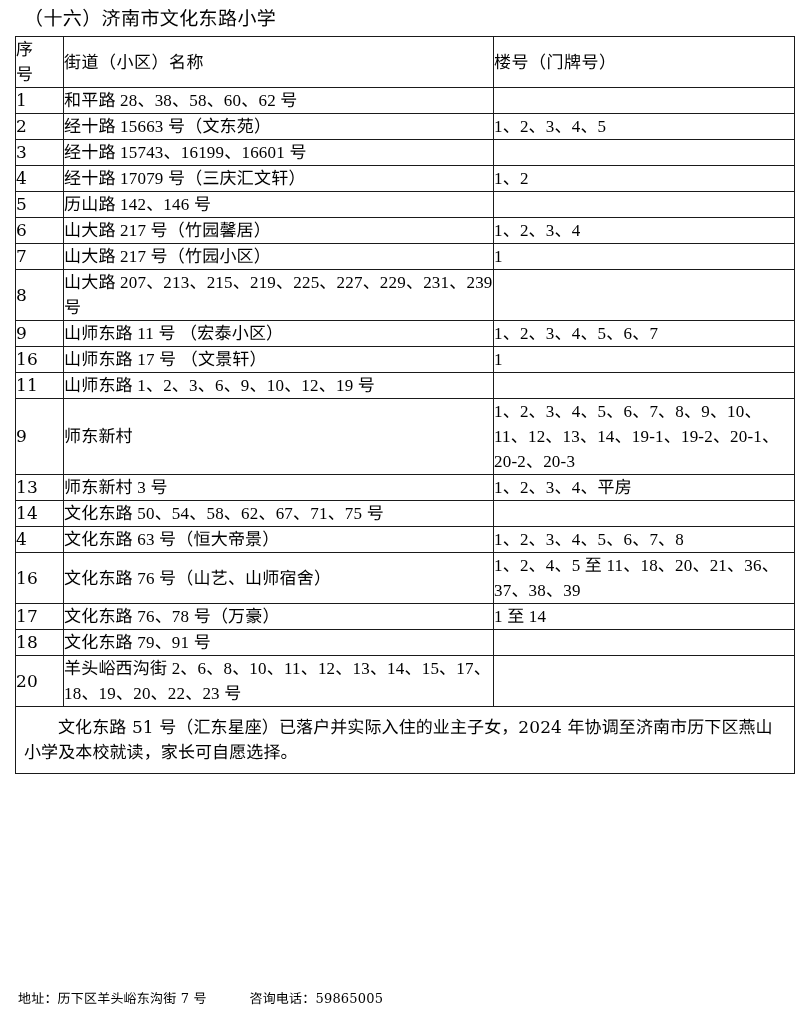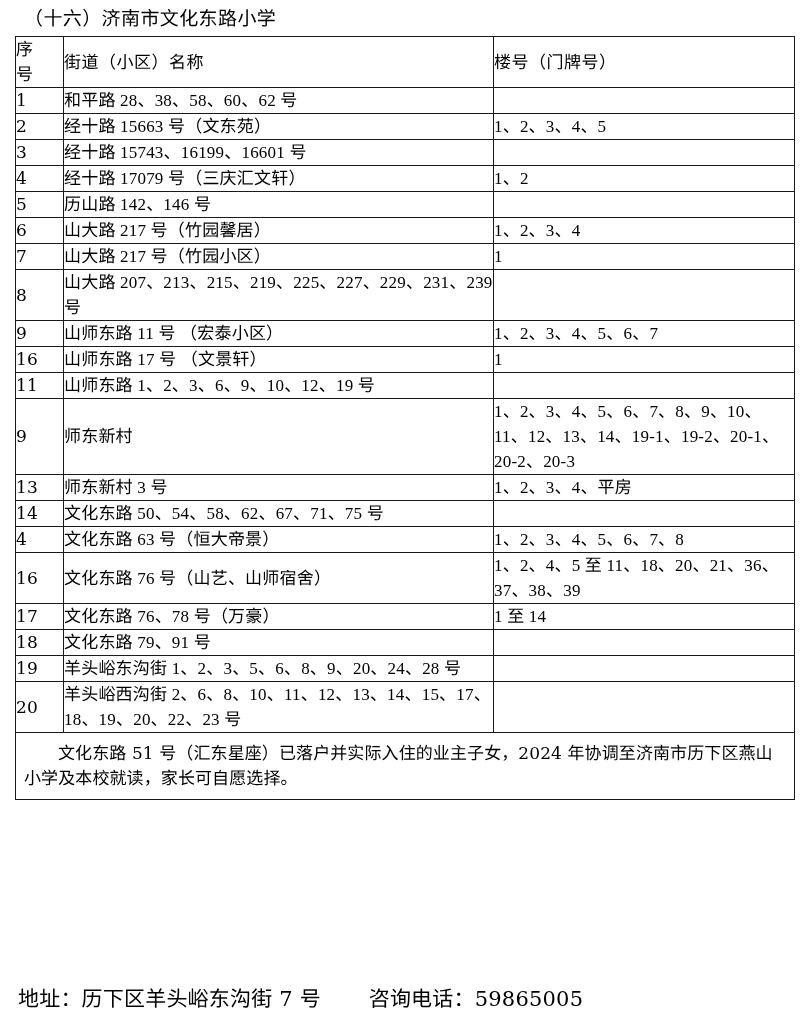--- a/index.html
+++ b/index.html
@@ -85,21 +85,21 @@
     letter-spacing: 0.1px;
   }
   .note-cell p {
     margin: 8px;
     text-indent: 2em;
   }
   .footer-line {
     position: absolute;
     left: 18px;
     bottom: 8px;
-    font-size: 21px;
+    font-size: 13px;
     line-height: 24px;
     letter-spacing: 0.2px;
     white-space: nowrap;
   }
   .footer-line .gap {
     display: inline-block;
     width: 34px;
   }
 </style>
 </head>
@@ -210,25 +210,20 @@
         <td class="cell-no">17</td>
         <td class="cell-txt">文化东路 76、78 号（万豪）</td>
         <td class="cell-txt">1 至 14</td>
       </tr>
       <tr>
         <td class="cell-no">18</td>
         <td class="cell-txt">文化东路 79、91 号</td>
         <td class="cell-txt"></td>
       </tr>
       <tr>
-        <td class="cell-no">19</td>
-        <td class="cell-txt">羊头峪东沟街 1、2、3、5、6、8、9、20、24、28 号</td>
-        <td class="cell-txt"></td>
-      </tr>
-      <tr>
         <td class="cell-no">20</td>
         <td class="cell-txt">羊头峪西沟街 2、6、8、10、11、12、13、14、15、17、18、19、20、22、23 号</td>
         <td class="cell-txt"></td>
       </tr>
       <tr>
         <td class="note-cell" colspan="3">
           <p>文化东路 51 号（汇东星座）已落户并实际入住的业主子女，2024 年协调至济南市历下区燕山小学及本校就读，家长可自愿选择。</p>
         </td>
       </tr>
     </tbody>

